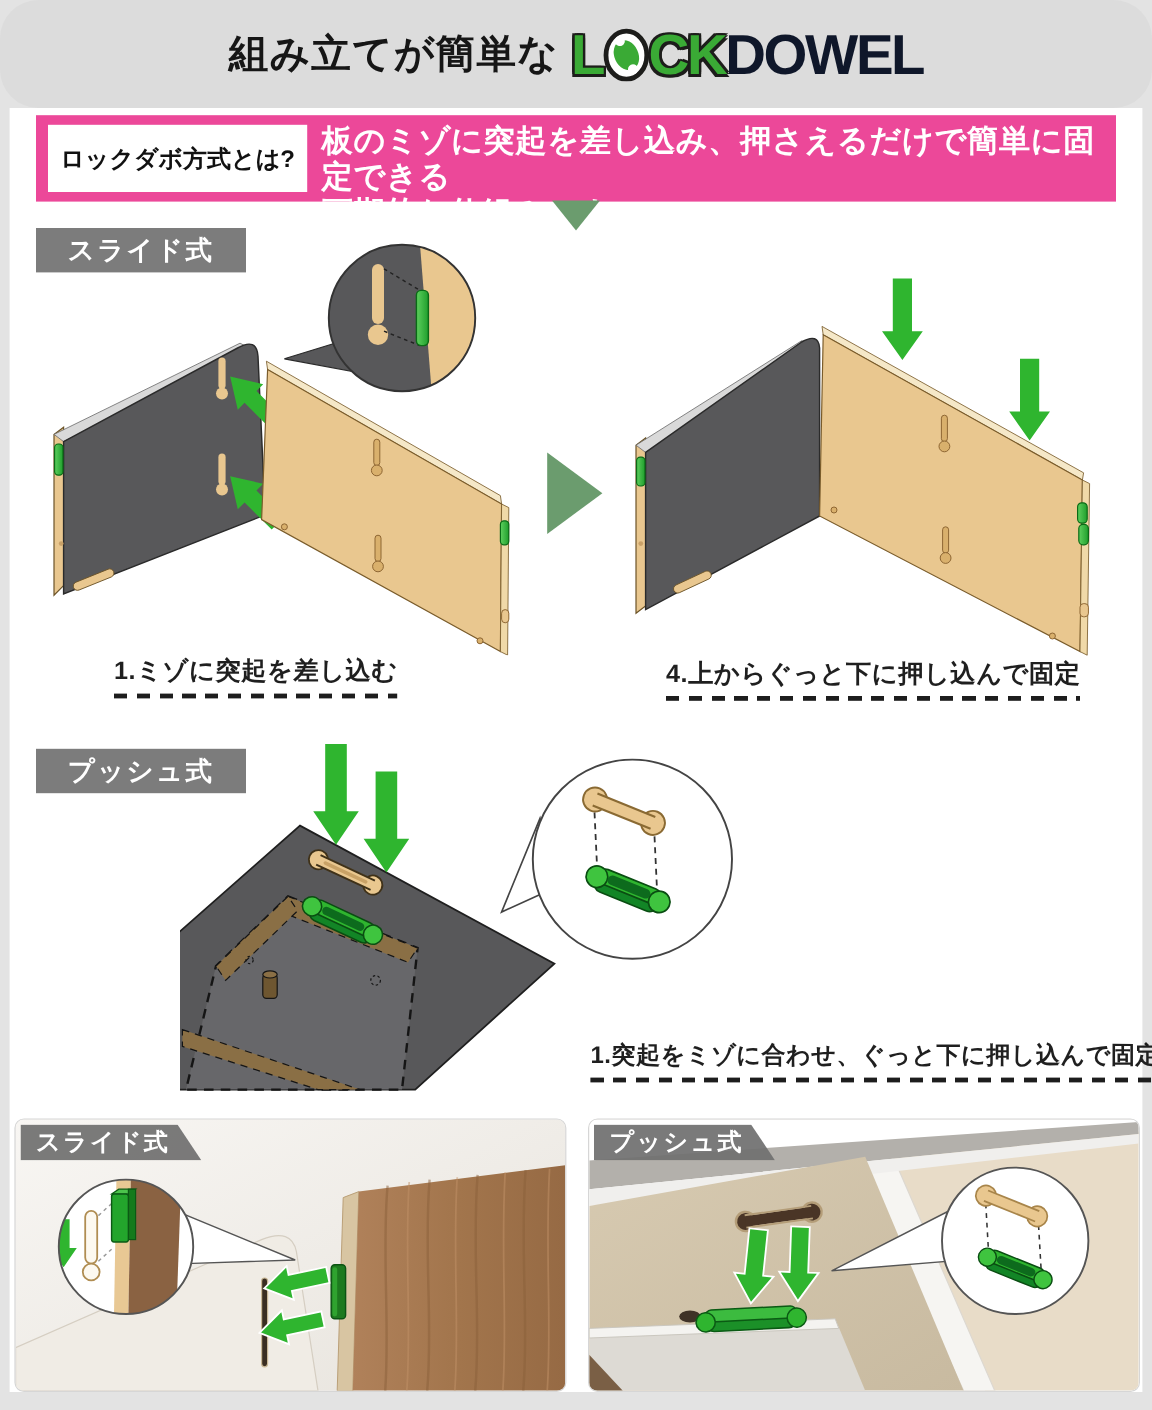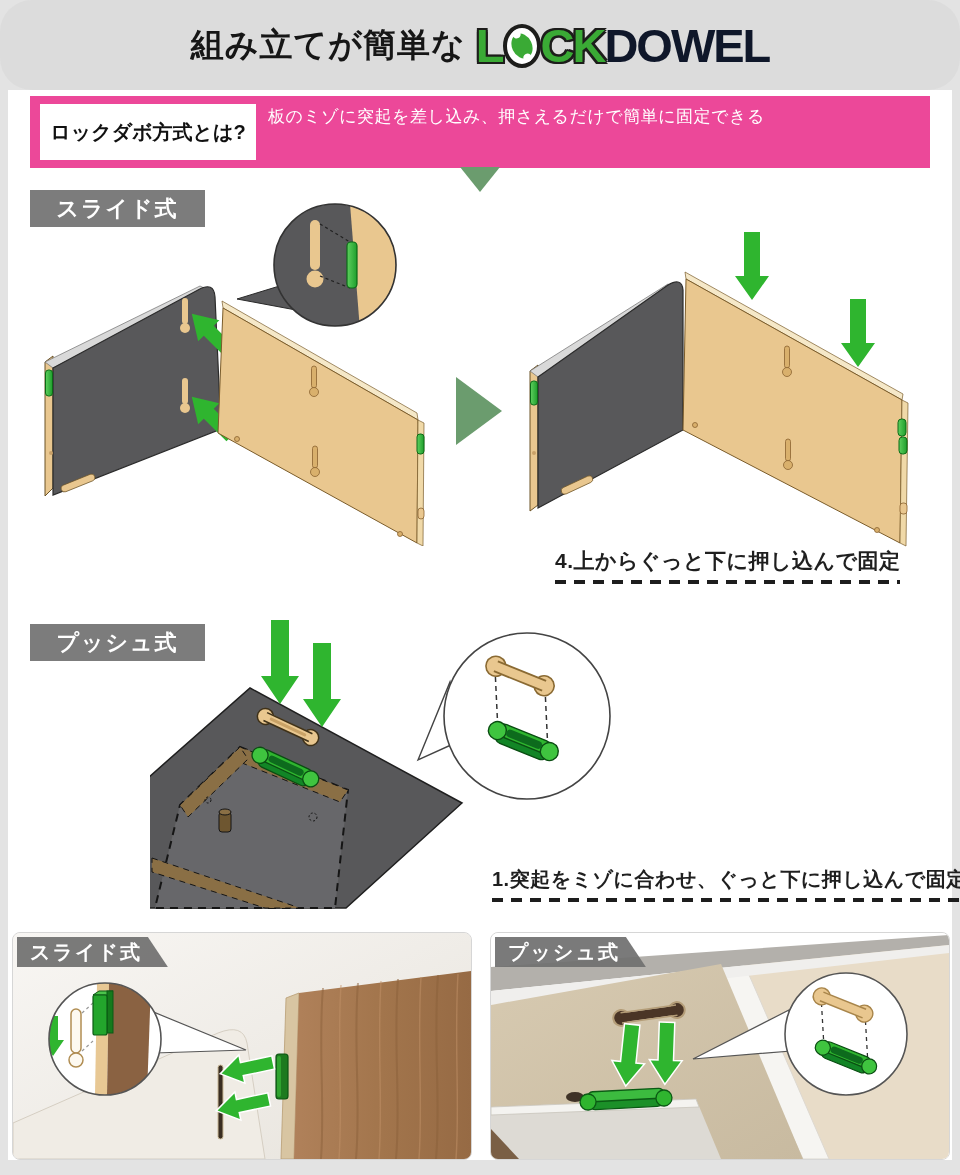--- a/index.html
+++ b/index.html
@@ -10,21 +10,21 @@
   #header .prefix{font-size:33px;font-weight:900;color:#161616;letter-spacing:1px;}
   .logo{display:flex;align-items:center;font-weight:900;font-size:47px;letter-spacing:-2px;line-height:1;}
   .logo .green{color:#3aaa35;text-shadow:-2px -2px 0 #1d1d1b,2px -2px 0 #1d1d1b,-2px 2px 0 #1d1d1b,2px 2px 0 #1d1d1b,-2px 0 0 #1d1d1b,2px 0 0 #1d1d1b,0 -2px 0 #1d1d1b,0 2px 0 #1d1d1b;}
   .logo .dark{color:#0f172a;}
   .logo svg{margin:0 -1px;}
   
   #content{left:8px;top:90px;width:944px;height:1070px;background:#ffffff;}
   
   #banner{left:30px;top:96px;width:900px;height:72px;background:#ec4899;}
   #banner .qbox{position:absolute;left:10px;top:8px;width:216px;height:56px;background:#ffffff;display:flex;align-items:center;justify-content:center;font-size:20px;font-weight:800;color:#111;}
-  #banner .txt{position:absolute;left:238px;top:6px;color:#fff;font-size:17px;font-weight:400;line-height:30px;letter-spacing:0.5px;}
+  #banner .txt{position:absolute;left:238px;top:6px;color:#fff;font-size:26px;font-weight:700;line-height:30px;letter-spacing:0.5px;}
   #banner-pointer{left:460px;top:167px;width:0;height:0;border-left:20px solid transparent;border-right:20px solid transparent;border-top:25px solid #6b9c6e;}
   
   .seclabel{width:175px;height:37px;background:#7c7c7c;color:#fff;font-size:22px;font-weight:700;display:flex;align-items:center;justify-content:center;letter-spacing:2px;}
   
   .caption{font-size:21px;font-weight:800;color:#1f1f1f;letter-spacing:0.5px;white-space:nowrap;}
   .dashes{height:4px;margin-top:5px;background:repeating-linear-gradient(90deg,#1d1d1d 0 11px,transparent 11px 19px);}
   
   #transition{left:456px;top:377px;width:0;height:0;border-top:34px solid transparent;border-bottom:34px solid transparent;border-left:46px solid #6b9c6e;}
   
   .photo{width:458px;height:226px;border:1px solid #d6d6d6;border-radius:8px;overflow:hidden;background:#f4f2ef;}
@@ -51,20 +51,21 @@
       <span class="dark">DOWEL</span>
     </span>
   </div>
 
   <div id="content" class="abs"></div>
 
   <div id="banner" class="abs">
     <div class="qbox">ロックダボ方式とは?</div>
     <div class="txt">
       <div>板のミゾに突起を差し込み、押さえるだけで簡単に固定できる</div>
+      <div>画期的な仕組みです。</div>
     </div>
   </div>
   <div id="banner-pointer" class="abs"></div>
 
   <div class="seclabel abs" style="left:30px;top:190px;">スライド式</div>
 
   <svg class="abs" style="left:18px;top:196px;" width="440" height="350" viewBox="0 0 440 350">
     <defs>
       <linearGradient id="gdow1" x1="0" y1="0" x2="1" y2="0">
         <stop offset="0" stop-color="#5ed05e"></stop>
@@ -174,20 +175,24 @@
       <rect x="380" y="290" width="7" height="11" rx="3" fill="#e9c78f" stroke="#8a6230" stroke-width="0.8"></rect>
     </g>
     <g transform="translate(232,53)">
       <path d="M0,34 L17,10 L8,10 L8,-34 L-8,-34 L-8,10 L-17,10 Z" fill="#2fb52f"></path>
     </g>
     <g transform="translate(338,120)">
       <path d="M0,34 L17,10 L8,10 L8,-34 L-8,-34 L-8,10 L-17,10 Z" fill="#2fb52f"></path>
     </g>
   </svg>
 
+  <div class="abs" style="left:95px;top:545px;">
+    <div class="caption">1.ミゾに突起を差し込む</div>
+    <div class="dashes"></div>
+  </div>
   <div class="abs" style="left:555px;top:547px;">
     <div class="caption">4.上からぐっと下に押し込んで固定</div>
     <div class="dashes"></div>
   </div>
 
   <div class="seclabel abs" style="left:30px;top:624px;">プッシュ式</div>
 
   <svg class="abs" style="left:150px;top:610px;" width="475" height="300" viewBox="0 0 475 300">
     <defs>
       <clipPath id="mag3clip">

